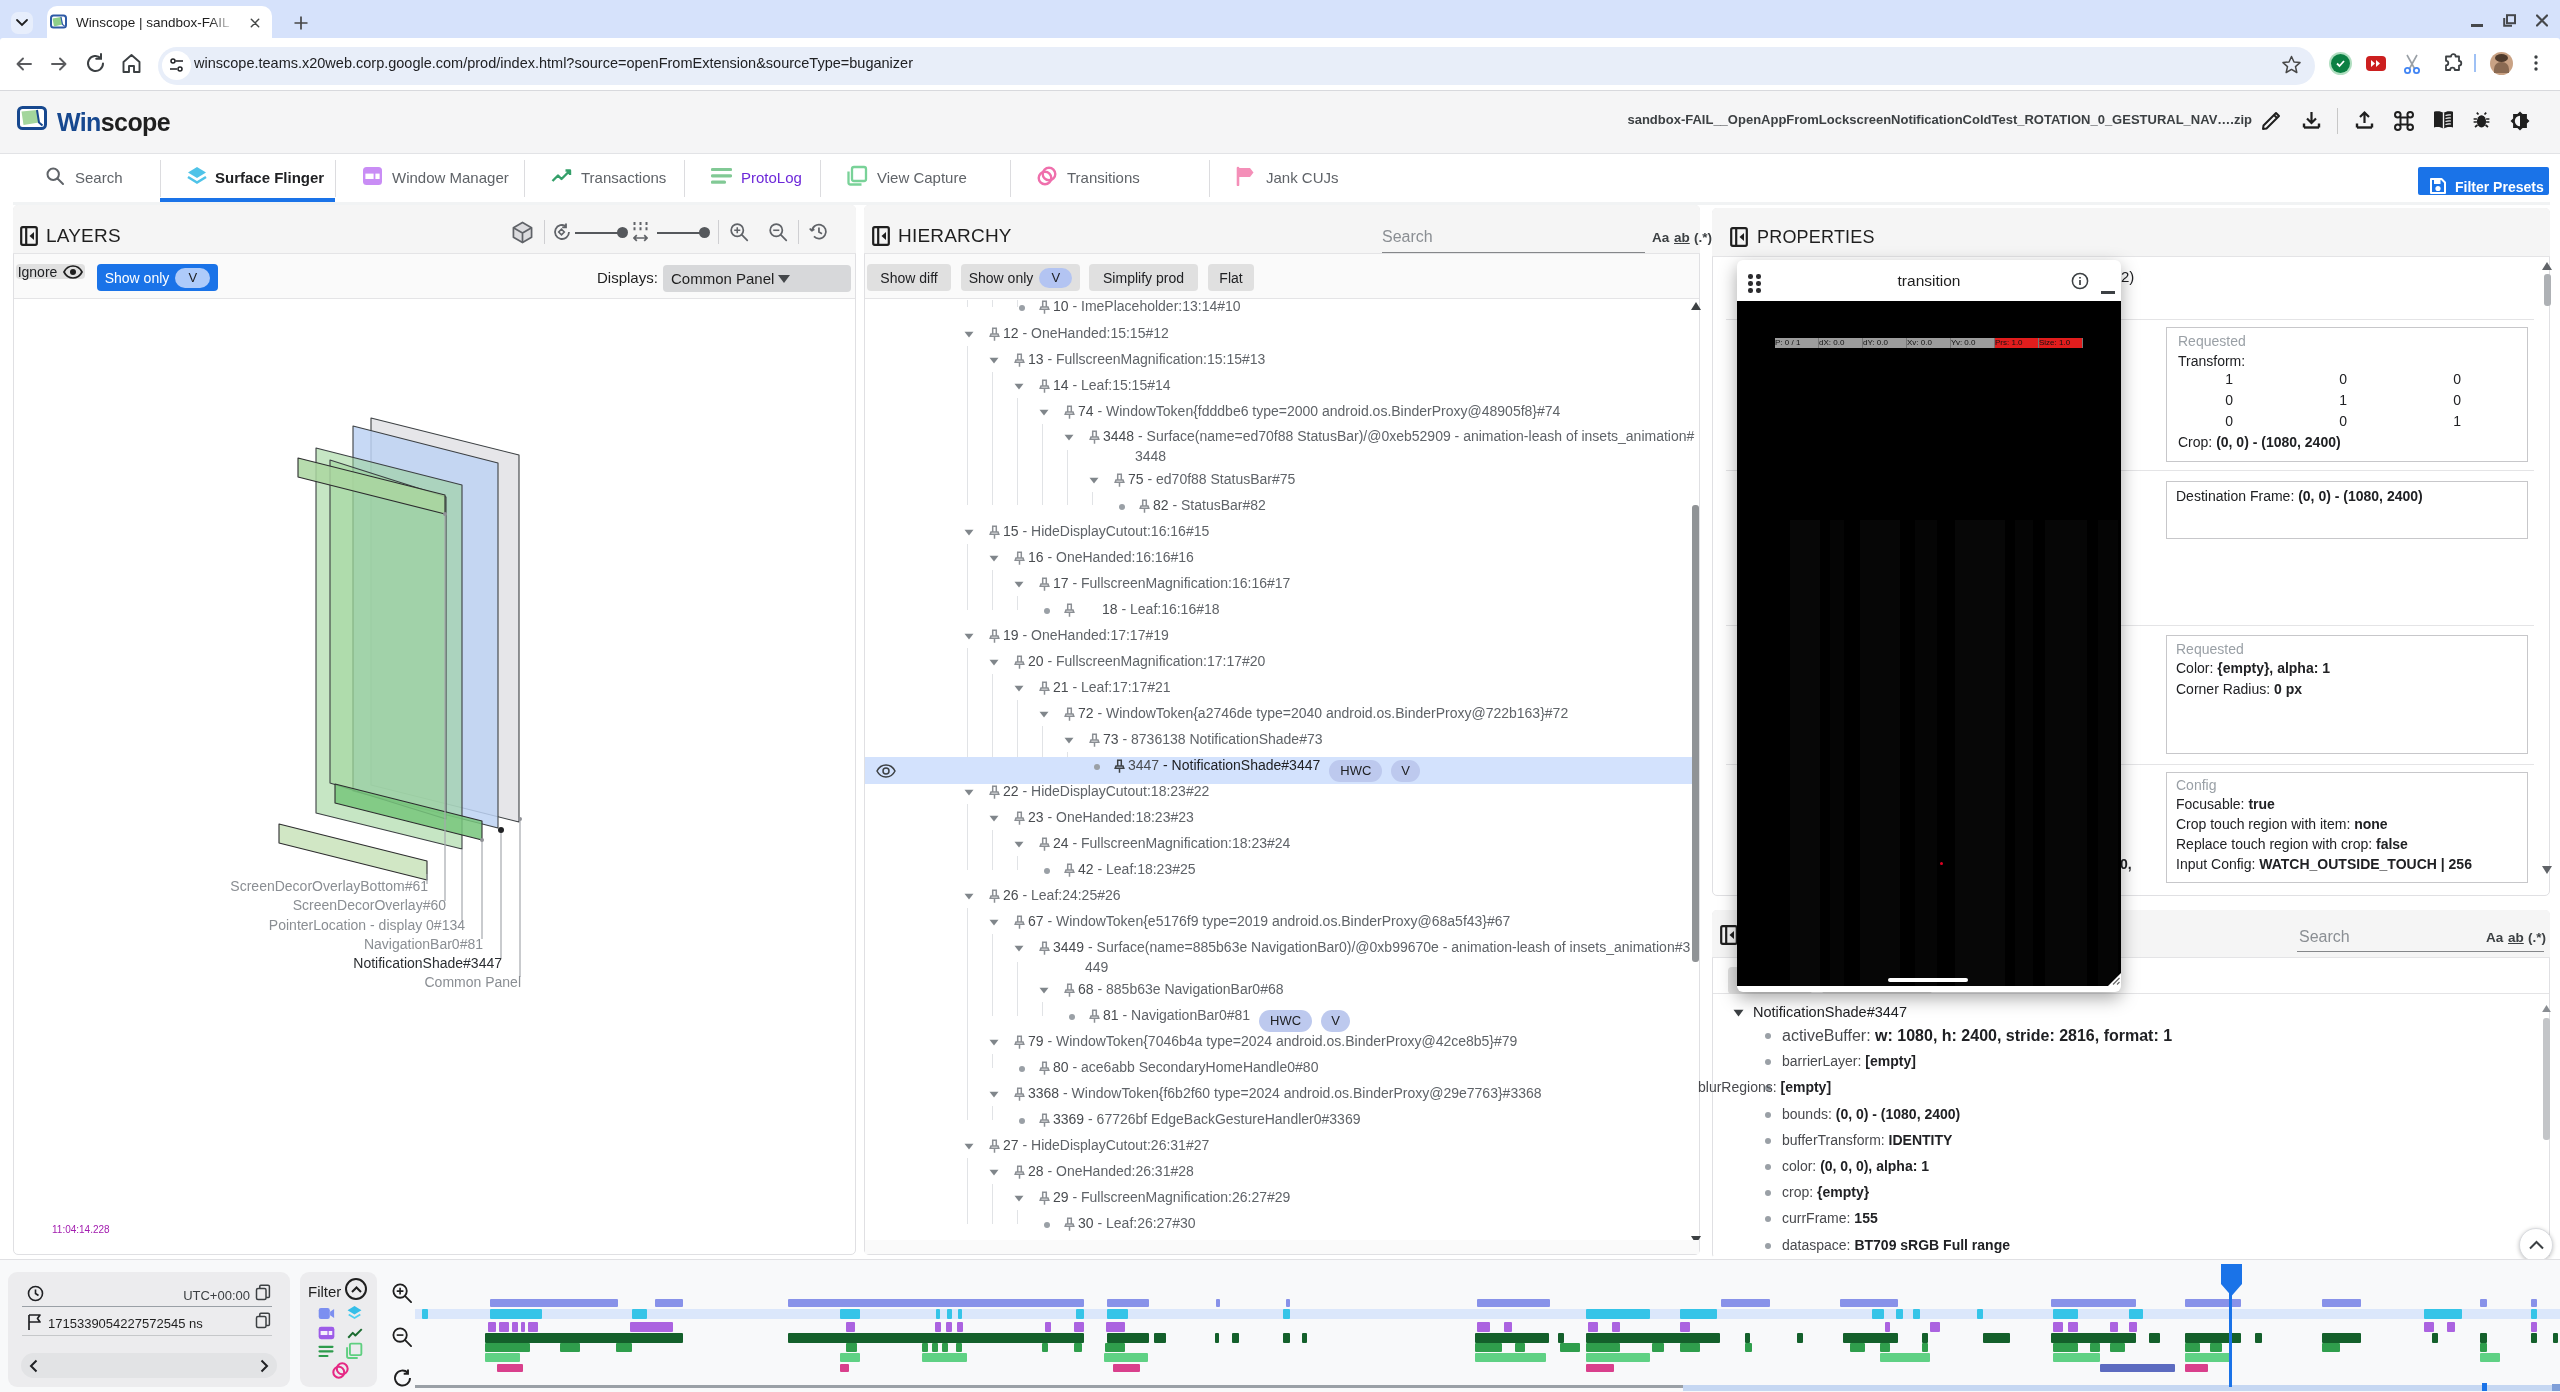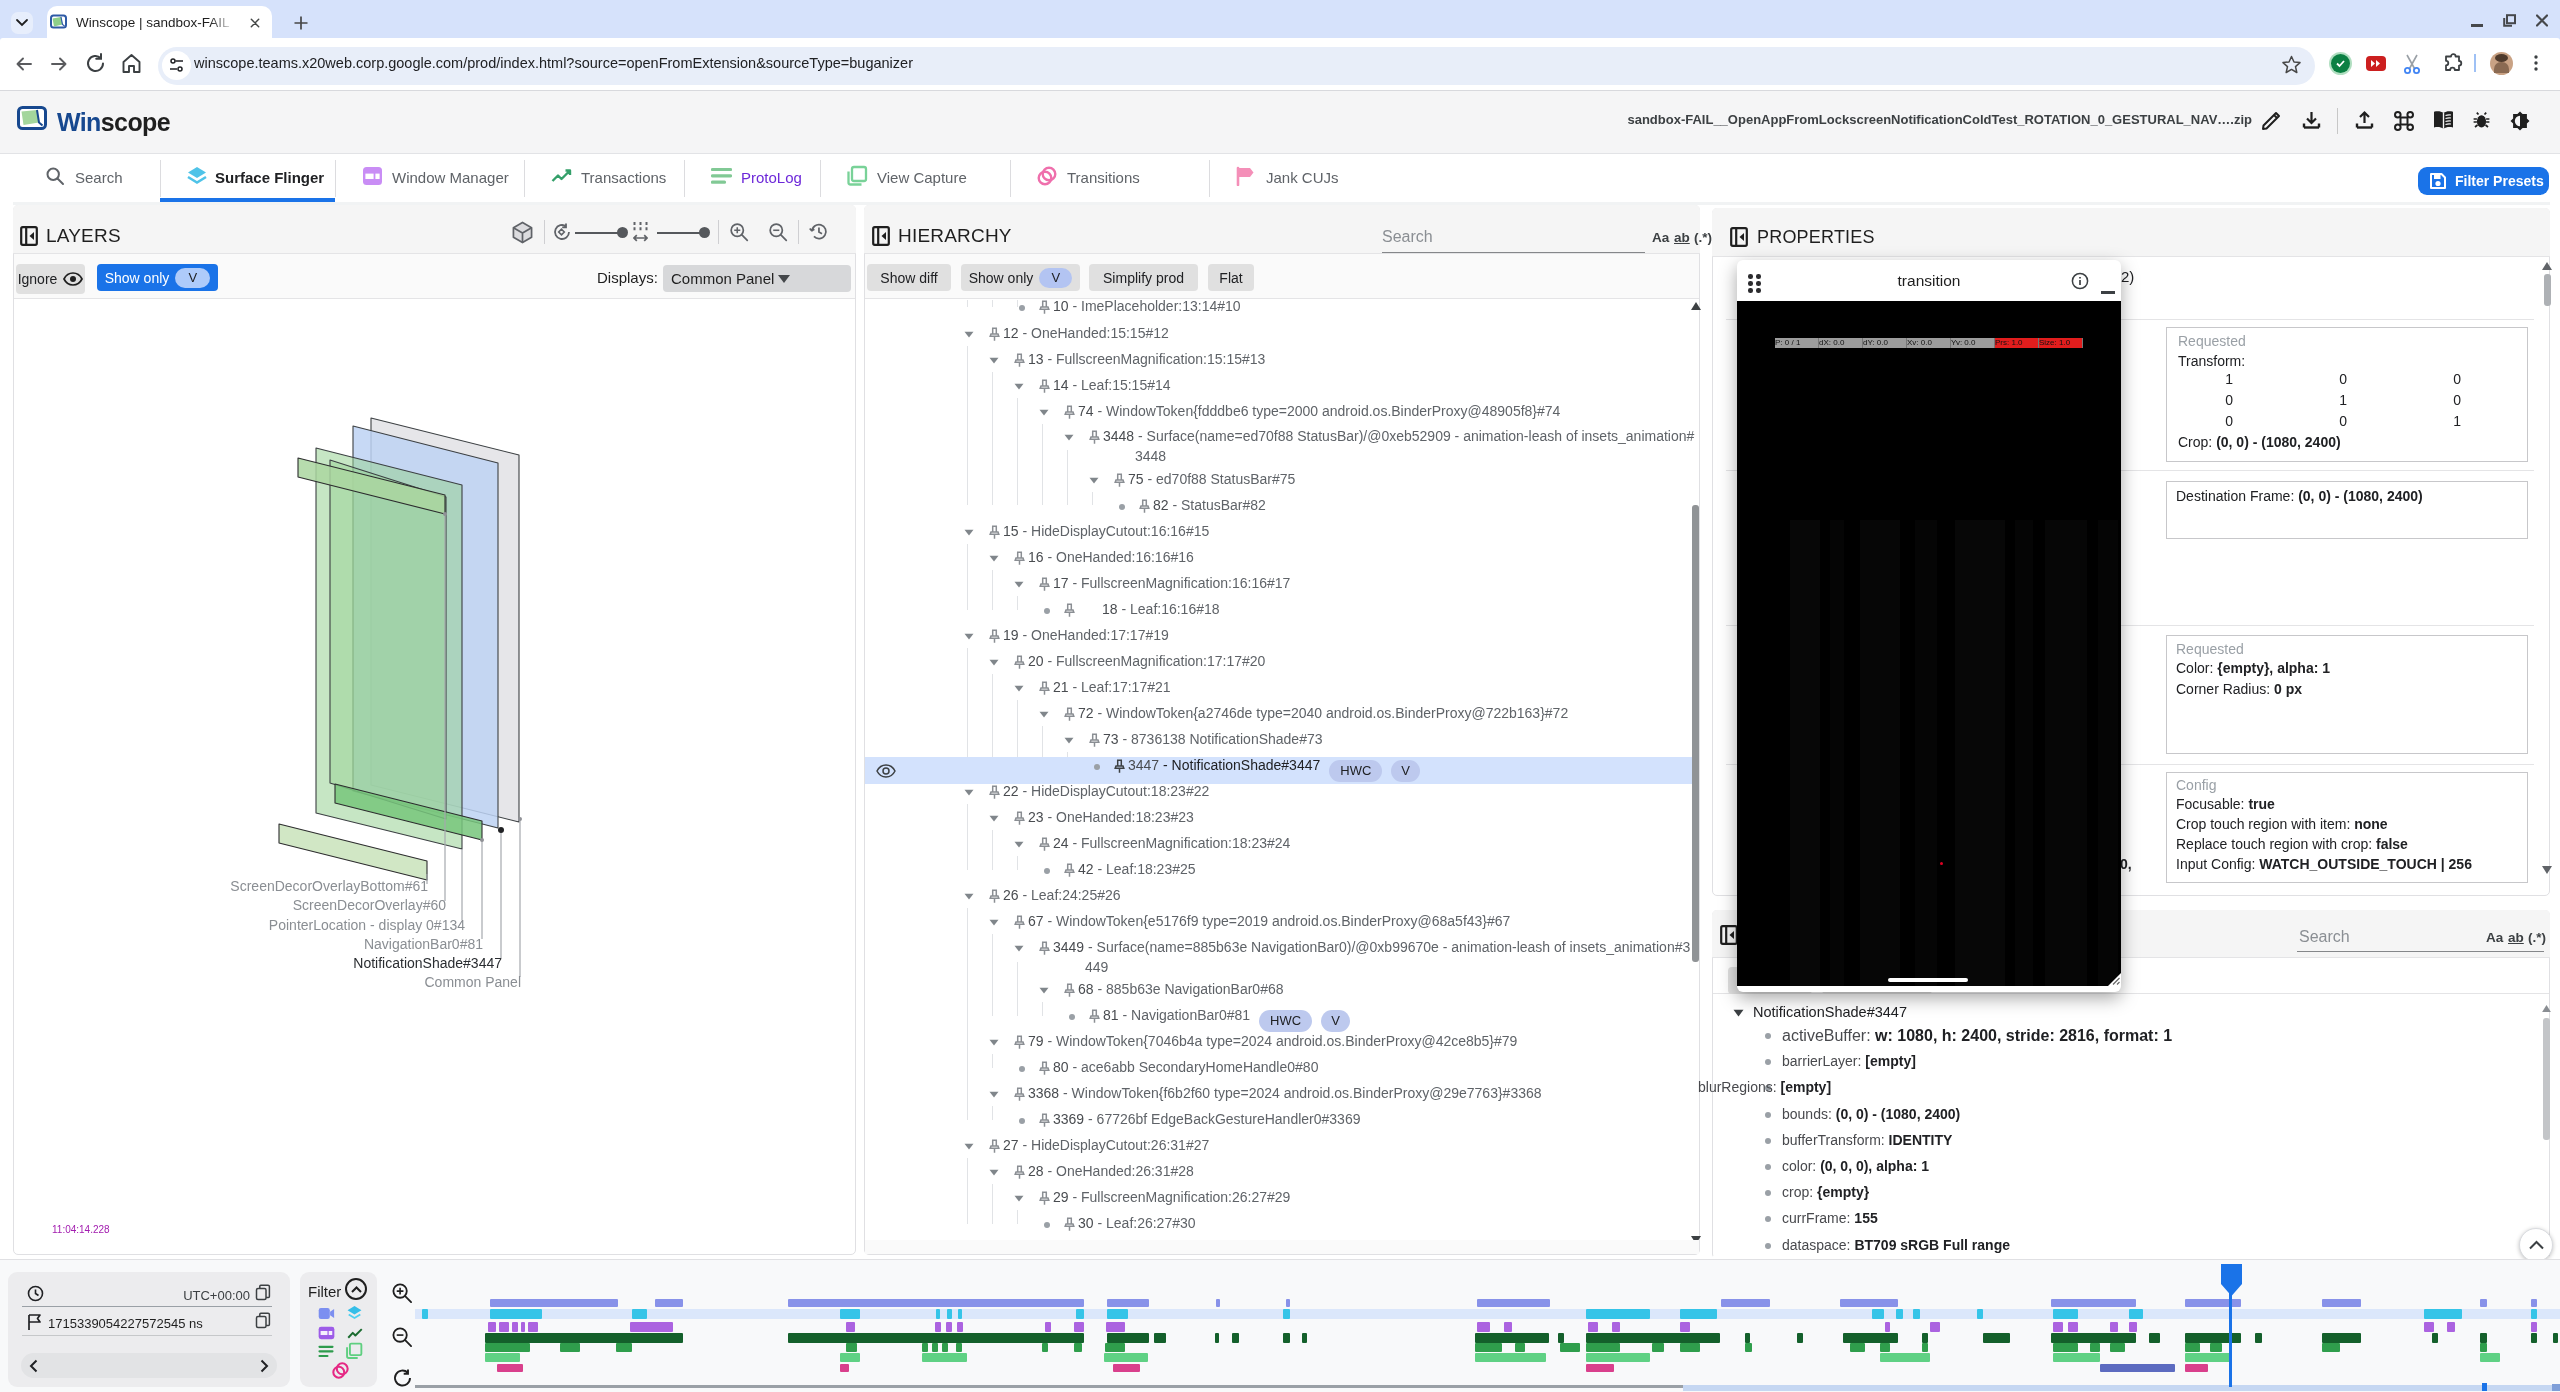--- a/index.html
+++ b/index.html
@@ -186,21 +186,21 @@
 <svg class="a" style="left:1036px;top:165px" width="22" height="22" viewBox="0 0 22 22">
     <circle cx="9" cy="13" r="6.3" fill="none" stroke="#ef6fac" stroke-width="2.4"></circle>
     <circle cx="13" cy="9" r="6.3" fill="none" stroke="#ef6fac" stroke-width="2.4"></circle>
   </svg>
 <div class="a" style="left:1067px;top:169px;font-size:15px;font-weight:500;color:#5f6368">Transitions</div>
 <svg class="a" style="left:1235px;top:166px" width="21" height="20" viewBox="0 0 21 20">
     <path d="M3 2 H15 L18.5 6.5 L15 11 H3 Z" fill="#f48fb8"></path>
     <path d="M3 2 V19" stroke="#f48fb8" stroke-width="2.6" stroke-linecap="round"></path>
   </svg>
 <div class="a" style="left:1266px;top:169px;font-size:15px;font-weight:500;color:#5f6368">Jank CUJs</div>
-<div class="a" style="left:2418px;top:167px;width:131px;height:28px;border-radius:9px;background:#1a73e8;display:flex;align-items:center;justify-content:flex-start">
+<div class="a" style="left:2418px;top:167px;width:131px;height:28px;border-radius:2px;background:#1a73e8;display:flex;align-items:flex-end;justify-content:flex-start">
 <svg style="margin-left:11px" width="18" height="18" viewBox="0 0 18 18">
       <path d="M2 2 H12.5 L16 5.5 V16 H2 Z" fill="none" stroke="#fff" stroke-width="2" stroke-linejoin="round"></path>
       <rect x="5" y="2.5" width="6.5" height="4.5" fill="#fff"></rect>
       <circle cx="9" cy="11.5" r="2.6" fill="#fff"></circle>
     </svg>
 <span style="margin-left:8px;font-size:14px;font-weight:700;color:#fff;white-space:nowrap">Filter Presets</span>
   </div>
 <div class="a" style="left:0;top:202px;width:2560px;height:1057px;background:#fff"></div>
 <div class="a" style="left:13px;top:202px;width:2537px;height:3px;background:#f1f3f4"></div>
 <div class="card" style="left:13px;top:205px;width:843px;height:1050px"></div>
@@ -238,21 +238,21 @@
     <circle cx="9.5" cy="9.5" r="7" fill="none" stroke="#606368" stroke-width="2"></circle>
     <path d="M14.8 14.8 L21 21" stroke="#606368" stroke-width="2" stroke-linecap="round"></path>
     <path d="M6 9.5 H13" stroke="#606368" stroke-width="1.8"></path>
   </svg>
 <div class="a" style="left:798px;top:220px;width:1px;height:24px;background:#cfcfd2"></div>
 <svg class="a" style="left:808px;top:221px" width="21" height="21" viewBox="0 0 24 24">
     <path d="M4.5 12 a8 8 0 1 1 2.3 5.7 M4.2 11.2 L2 8.5 M4.2 11.2 L7.3 9.5" fill="none" stroke="#606368" stroke-width="2"></path>
     <path d="M12.5 7.5 V12.5 L16 14.5" fill="none" stroke="#606368" stroke-width="2"></path>
   </svg>
 <div class="a" style="left:14px;top:254px;width:841px;height:45px;background:#fafafa;border-bottom:1px solid #e4e4e6"></div>
-<div class="btn" style="left:16px;top:264px;width:69px;height:30px">Ignore
+<div class="btn" style="left:16px;top:264px;width:69px;height:15px">Ignore
 <svg width="20" height="14" viewBox="0 0 20 14">
       <path d="M10 1 C5 1 2 5 1 7 C2 9 5 13 10 13 C15 13 18 9 19 7 C18 5 15 1 10 1 Z" fill="none" stroke="#1f1f1f" stroke-width="1.7"></path>
       <circle cx="10" cy="7" r="3" fill="#1f1f1f"></circle>
     </svg></div>
 <div class="btn" style="left:97px;top:264px;width:121px;height:27px;background:#1a73e8;color:#fff">Show only
 <span style="background:#aecbfa;color:#1f1f1f;border-radius:10px;width:35px;height:20px;line-height:20px;font-size:13px;text-align:center">V</span></div>
 <div class="a" style="left:597px;top:269px;font-size:15px;color:#1f1f1f">Displays:</div>
 <div class="a" style="left:663px;top:265px;width:188px;height:27px;border-radius:4px;background:#d7d8da"></div>
 <div class="a" style="left:671px;top:270px;font-size:15px;color:#1f1f1f">Common Panel</div>
 <svg class="a" style="left:778px;top:275px" width="12" height="8" viewBox="0 0 12 8">

